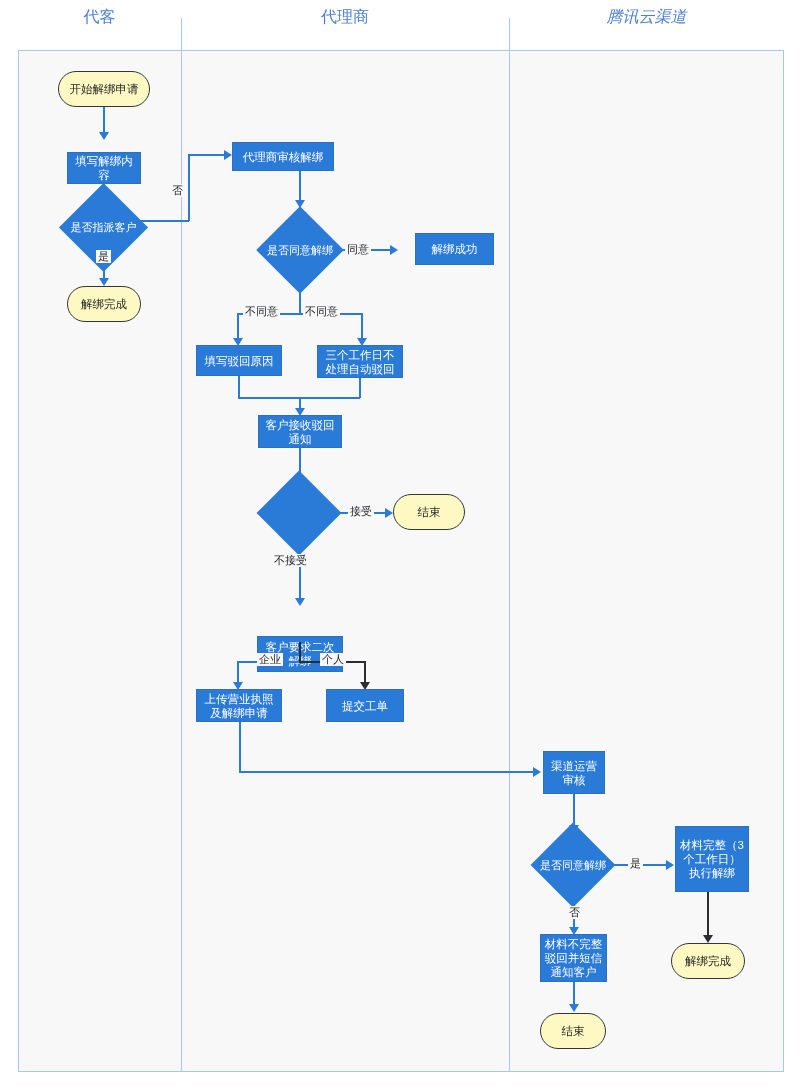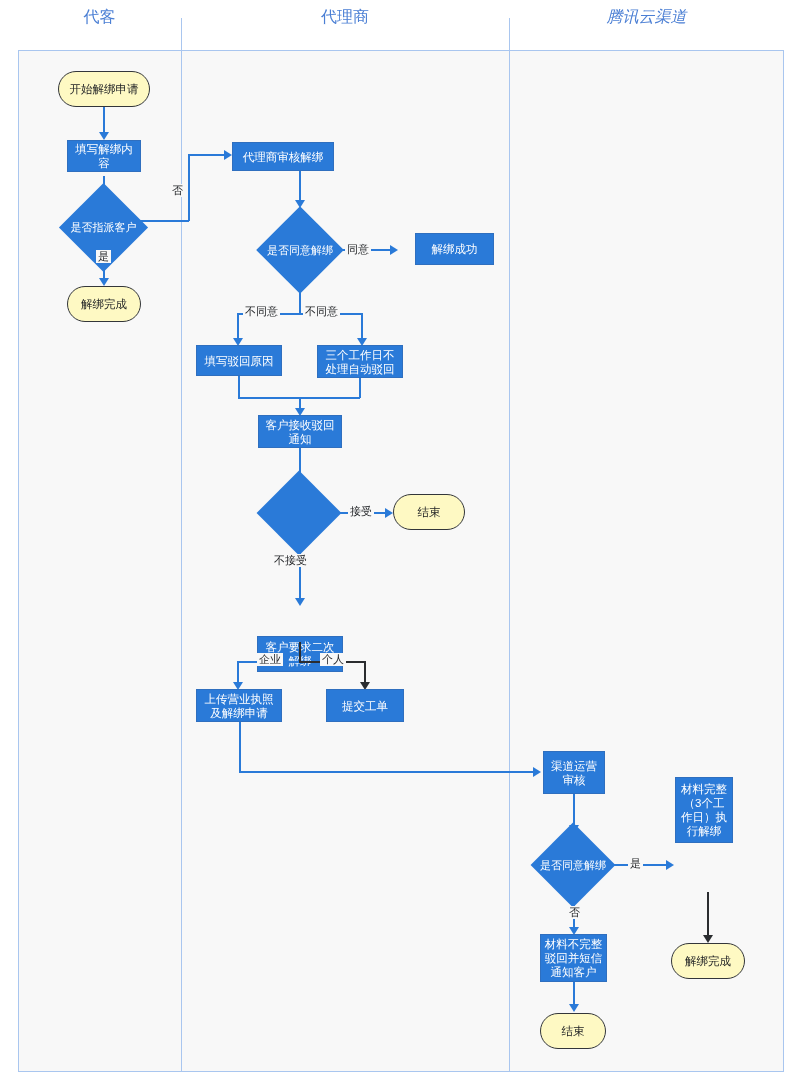--- a/index.html
+++ b/index.html
@@ -73,21 +73,21 @@
   <div class="lane-header" style="left:509px;width:275px;font-style:italic;">腾讯云渠道</div>
 
   <div class="lane-divider" style="left:181px;"></div>
   <div class="lane-divider" style="left:509px;"></div>
 
   <div class="node term" style="left:58px;top:71px;width:92px;height:36px;">开始解绑申请</div>
 
   <div class="edge v" style="left:103px;top:107px;height:27px;"></div>
   <div class="arrow down" style="left:99px;top:132px;"></div>
 
-  <div class="node proc" style="left:67px;top:140px;width:74px;height:32px;">填写解绑内容</div>
+  <div class="node proc" style="left:67px;top:152px;width:74px;height:32px;">填写解绑内容</div>
 
   <div class="edge v" style="left:103px;top:176px;height:22px;"></div>
 
   <div class="diamond-wrap" style="left:72px;top:196px;width:63px;height:63px;">
     <div class="diamond-shape"></div>
   </div>
   <div class="diamond-label" style="left:47px;top:196px;width:113px;height:63px;">是否指派客户</div>
 
   <div class="edge v" style="left:103px;top:259px;height:21px;"></div>
   <div class="arrow down" style="left:99px;top:278px;"></div>
@@ -182,21 +182,21 @@
 
   <div class="diamond-wrap" style="left:543px;top:835px;width:60px;height:60px;">
     <div class="diamond-shape"></div>
   </div>
   <div class="diamond-label" style="left:517px;top:835px;width:112px;height:60px;">是否同意解绑</div>
 
   <div class="edge h" style="left:603px;top:864px;width:65px;"></div>
   <div class="arrow right" style="left:666px;top:860px;"></div>
   <div class="elabel" style="left:628px;top:857px;">是</div>
 
-  <div class="node proc" style="left:675px;top:777px;width:58px;height:66px;">材料完整（3个工作日）执行解绑</div>
+  <div class="node proc" style="left:675px;top:826px;width:74px;height:66px;">材料完整（3个工作日）执行解绑</div>
 
   <div class="edge v dark" style="left:707px;top:892px;height:47px;"></div>
   <div class="arrow down dark" style="left:703px;top:935px;"></div>
 
   <div class="node term" style="left:671px;top:943px;width:74px;height:36px;">解绑完成</div>
 
   <div class="edge v" style="left:573px;top:895px;height:36px;"></div>
   <div class="arrow down" style="left:569px;top:927px;"></div>
   <div class="elabel" style="left:567px;top:906px;">否</div>
 

